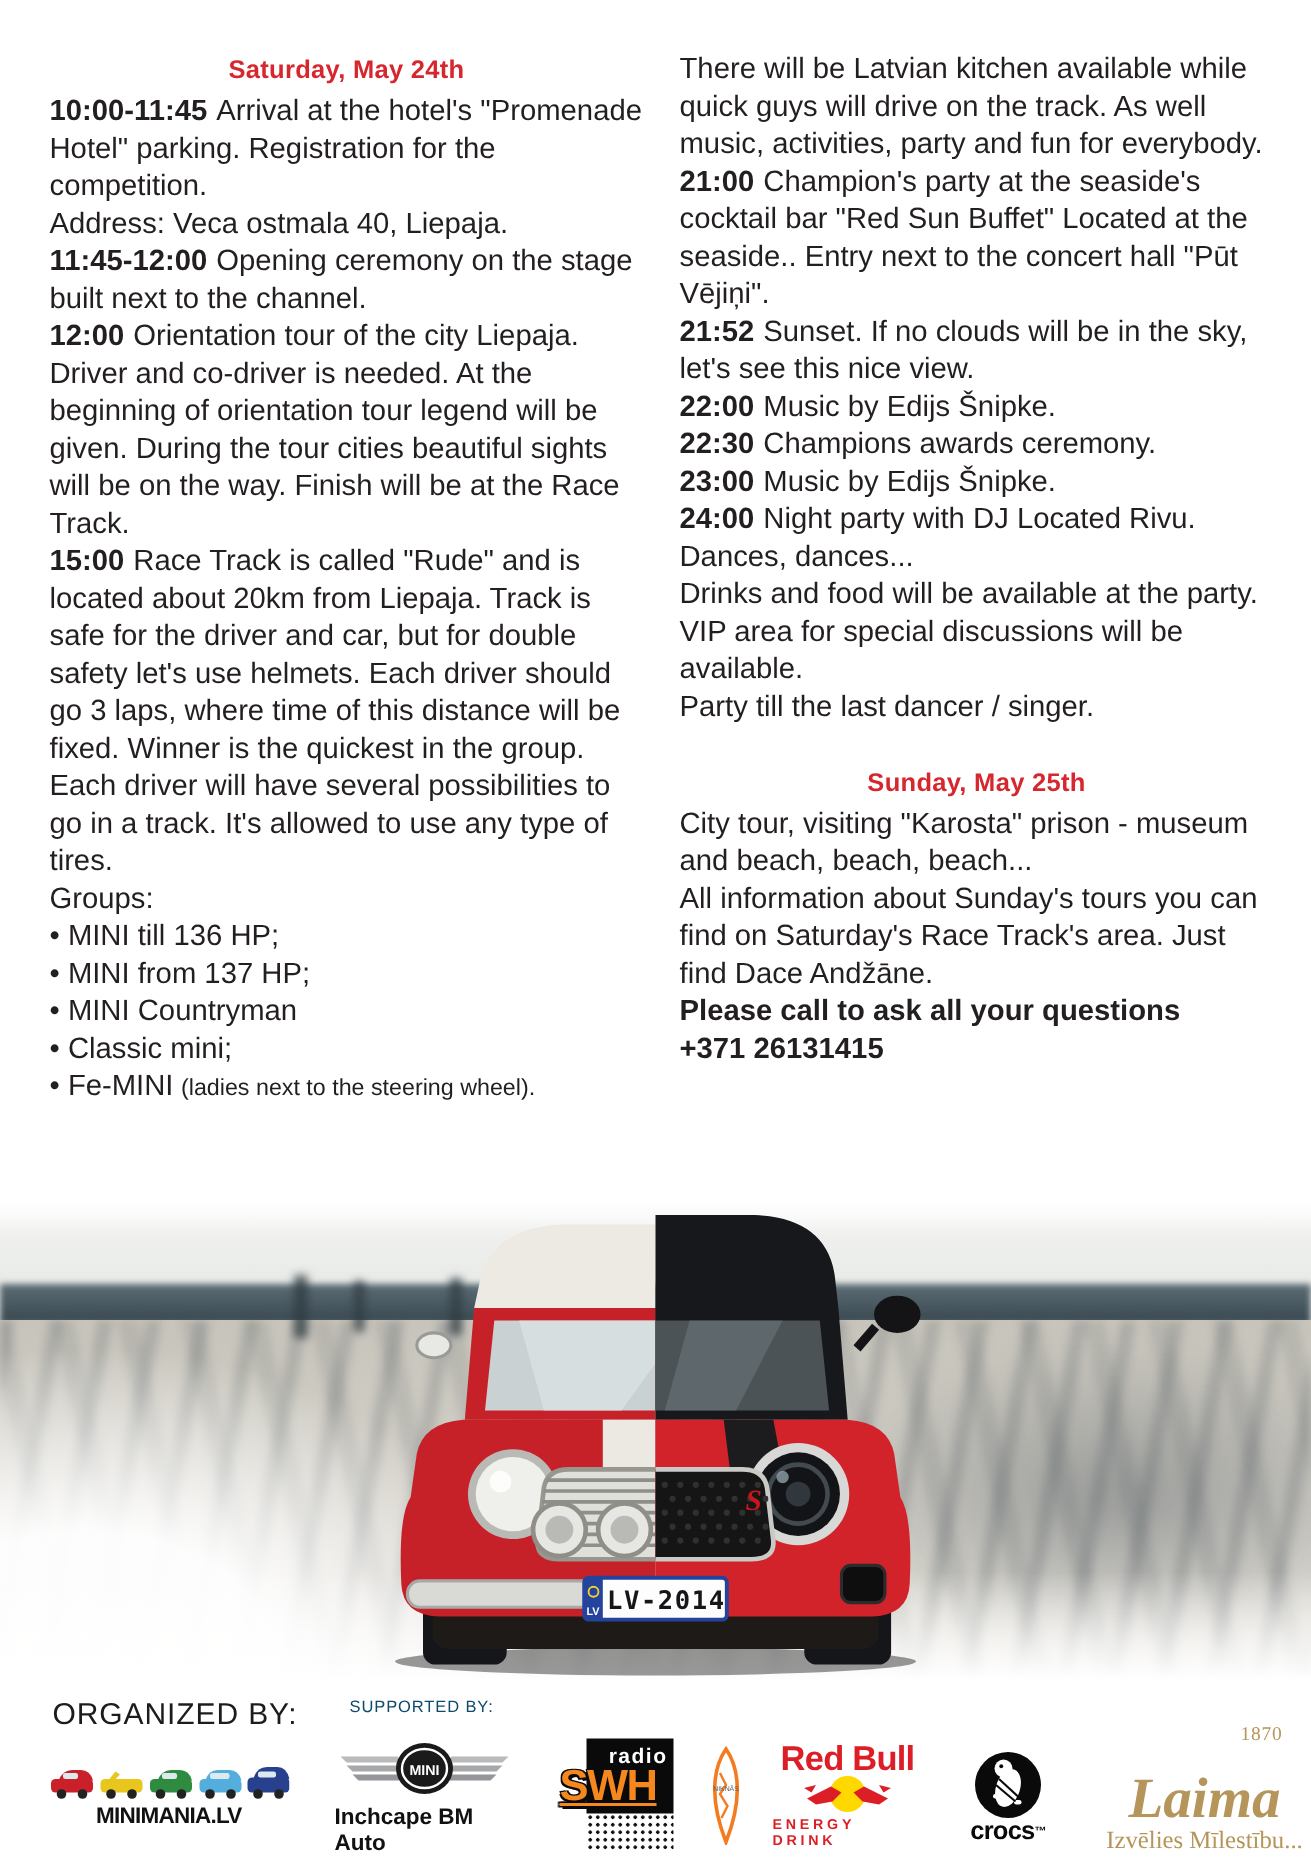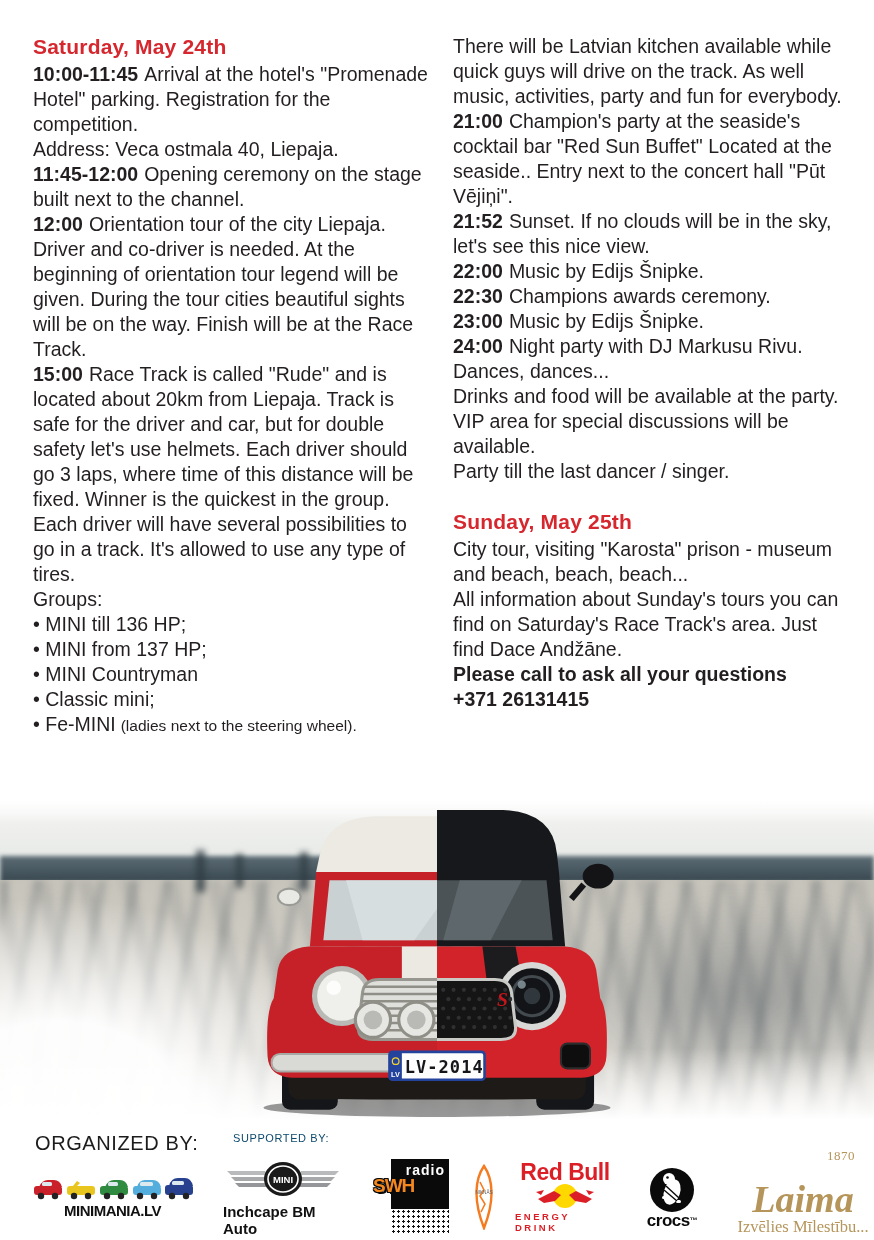--- a/index.html
+++ b/index.html
@@ -1,21 +1,21 @@
 <!DOCTYPE html>
 <html><head>
 <meta charset="utf-8">
 <style>
   html,body{margin:0;padding:0;background:#fff;}
   .page{position:relative;width:874px;height:1240px;background:#fff;overflow:hidden;
         font-family:"Liberation Sans",sans-serif;color:#231f20;}
   
   .main{display:flex;box-sizing:border-box;height:800px;padding:34px 8px 0 33px;gap:24px;overflow:hidden;}
   .col{width:396px;}
-  h2.day{margin:0 0 2px 0;font-size:21px;line-height:26px;font-weight:bold;color:#d7272e;letter-spacing:.2px;}
+  h2.day{margin:0 0 2px 0;font-size:17px;line-height:26px;font-weight:bold;color:#d7272e;letter-spacing:.2px;text-align:center;}
   .col p{margin:0;font-size:19.5px;line-height:25px;}
   b.time{font-weight:bold;}
   b.time:not(:empty){margin-right:6px;}
   ul.groups{list-style:none;margin:0;padding:0;}
   ul.groups li{font-size:19.5px;line-height:25px;}
   ul.groups li::before{content:"•  ";}
   .note:not(:empty){font-size:15.5px;margin-left:5px;}
   .sunday{margin-top:25px;}
   p.boldline{font-weight:bold;}
   
@@ -42,22 +42,22 @@
   .sup-label{position:absolute;top:12px;left:233px;font-size:11px;letter-spacing:.6px;color:#0c4a6e;}
   .logos{position:absolute;left:30px;top:36px;display:flex;align-items:center;}
   .logo{display:flex;flex-direction:column;align-items:center;justify-content:center;}
   .minimania{width:165px;margin-right:28px;}
   .minimania-text{font-size:15px;font-weight:bold;letter-spacing:-.5px;color:#111;margin-top:1px;}
   .inchcape{width:120px;margin-right:30px;}
   .inchcape-text{font-size:15px;font-weight:bold;color:#111;margin-top:2px;}
   .swh{width:78px;margin-right:16px;position:relative;height:76px;}
   .swh-box{position:absolute;top:0;right:2px;width:58px;height:50px;background:#0a0a0a;}
   .swh-radio{position:absolute;top:3px;right:6px;font-size:14px;font-weight:bold;color:#fff;letter-spacing:1px;padding-left:28px;}
-  .swh-word{position:absolute;top:16px;left:0;font-size:19px;font-weight:bold;color:#f5871f;
-            text-shadow:2px 2px 0 #0a0a0a,-1px -1px 0 #0a0a0a,1px -1px 0 #0a0a0a,-1px 1px 0 #0a0a0a;letter-spacing:-1px;}
+  .swh-word{position:absolute;top:16px;left:0;font-size:29px;font-weight:bold;color:#f5871f;
+            text-shadow:2px 2px 0 #0a0a0a,-1px -1px 0 #0a0a0a,1px -1px 0 #0a0a0a,-1px 1px 0 #0a0a0a;letter-spacing:-1px;text-decoration:underline;}
   .swh-dots{position:absolute;top:50px;right:2px;width:58px;height:24px;
     background-image:radial-gradient(#111 1.1px,rgba(0,0,0,0) 1.3px);background-size:5px 5px;}
   .surf{width:34px;margin-right:14px;}
   .redbull{width:100px;margin-right:22px;position:relative;}
   .rb-name{font-size:23px;font-weight:bold;color:#dc1f26;letter-spacing:-.5px;line-height:22px;z-index:2;}
   .rb-tag{font-size:9.5px;font-weight:bold;color:#dc1f26;letter-spacing:2.5px;margin-top:2px;z-index:2;}
   .crocs{width:70px;margin-right:20px;}
   .crocs-text{font-size:17px;font-weight:bold;color:#0a0a0a;letter-spacing:-.5px;line-height:14px;}
   .crocs-tm{font-size:8px;vertical-align:top;}
   .laima{width:152px;font-family:"Liberation Serif",serif;color:#b5955a;position:relative;}
@@ -111,21 +111,21 @@
           <p><b class="time">21:00</b><span>Champion's party at the seaside's cocktail bar "Red Sun Buffet" Located at the seaside.. Entry next to the concert hall "Pūt Vējiņi".</span></p>
 
           <p><b class="time">21:52</b><span>Sunset. If no clouds will be in the sky, let's see this nice view.</span></p>
 
           <p><b class="time">22:00</b><span>Music by Edijs Šnipke.</span></p>
 
           <p><b class="time">22:30</b><span>Champions awards ceremony.</span></p>
 
           <p><b class="time">23:00</b><span>Music by Edijs Šnipke.</span></p>
 
-          <p><b class="time">24:00</b><span>Night party with DJ Markusu Rivu. Dances, dances...</span></p>
+          <p><b class="time">24:00</b><span>Night party with DJ Located Rivu. Dances, dances...</span></p>
 
           <p><b class="time"></b><span>Drinks and food will be available at the party.</span></p>
 
           <p><b class="time"></b><span>VIP area for special discussions will be available.</span></p>
 
           <p><b class="time"></b><span>Party till the last dancer / singer.</span></p>
         </div>
       <div class="sunday">
         <h2 class="day">Sunday, May 25th</h2>
         <div>

